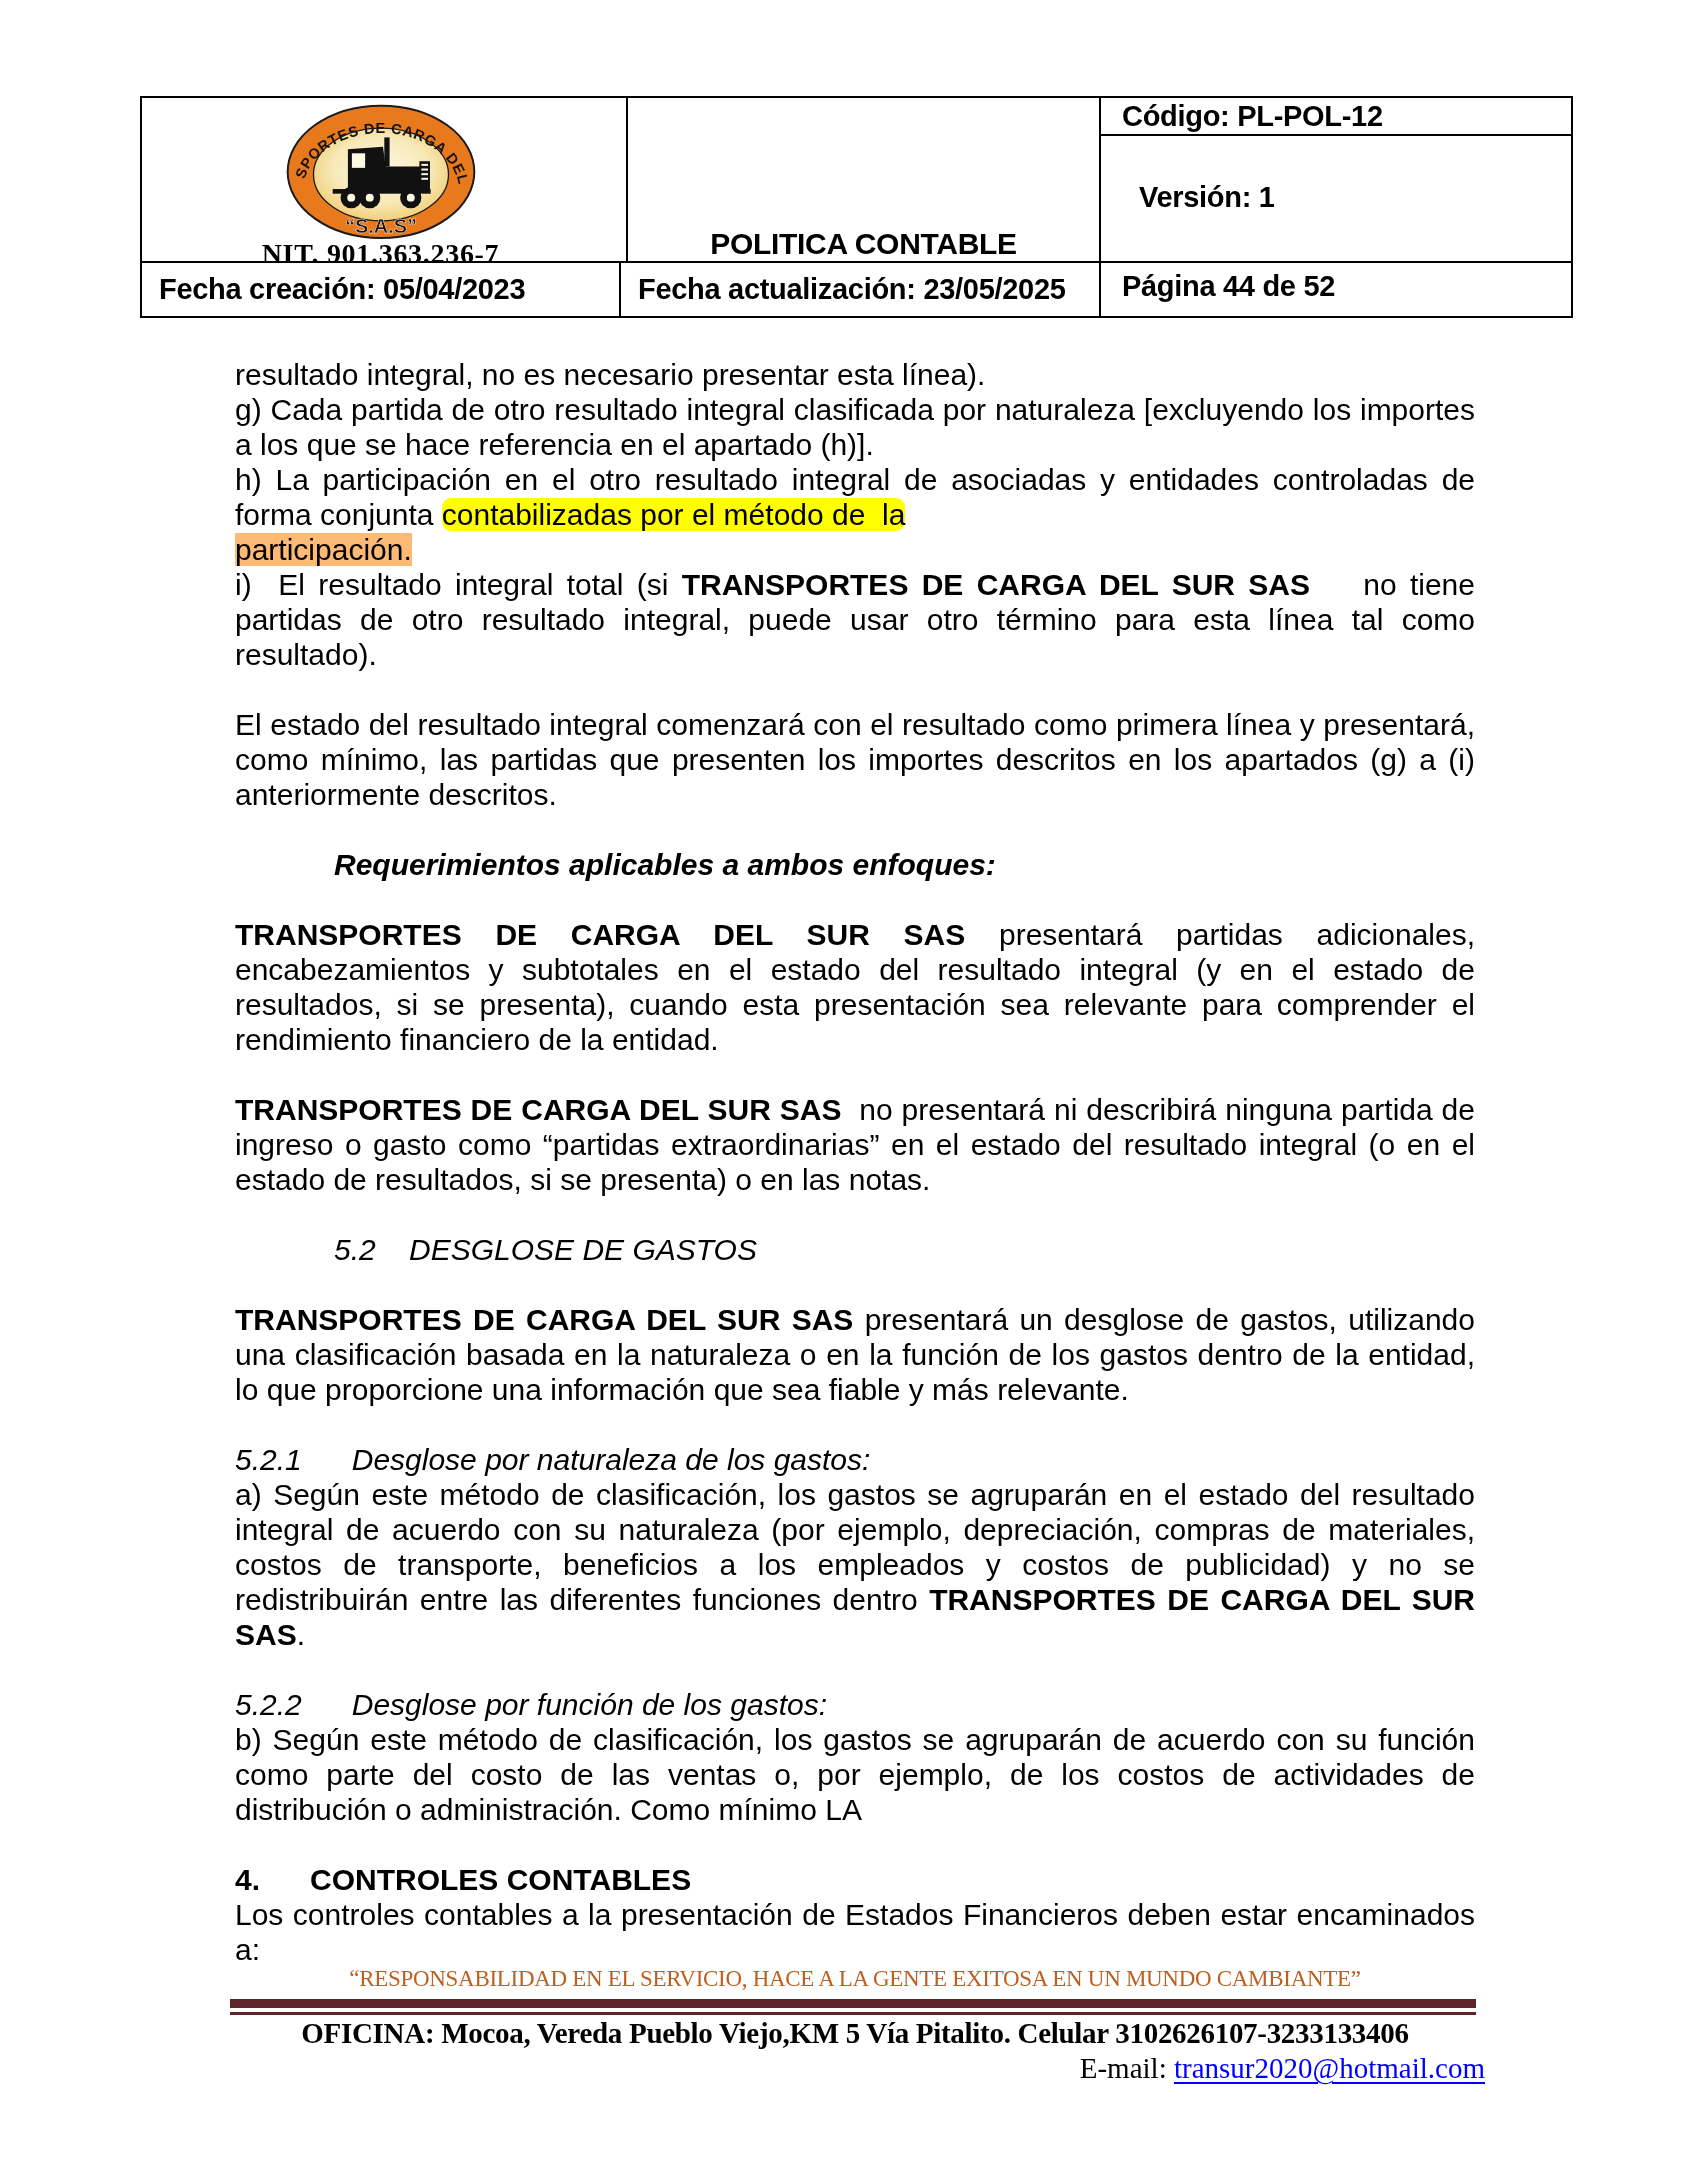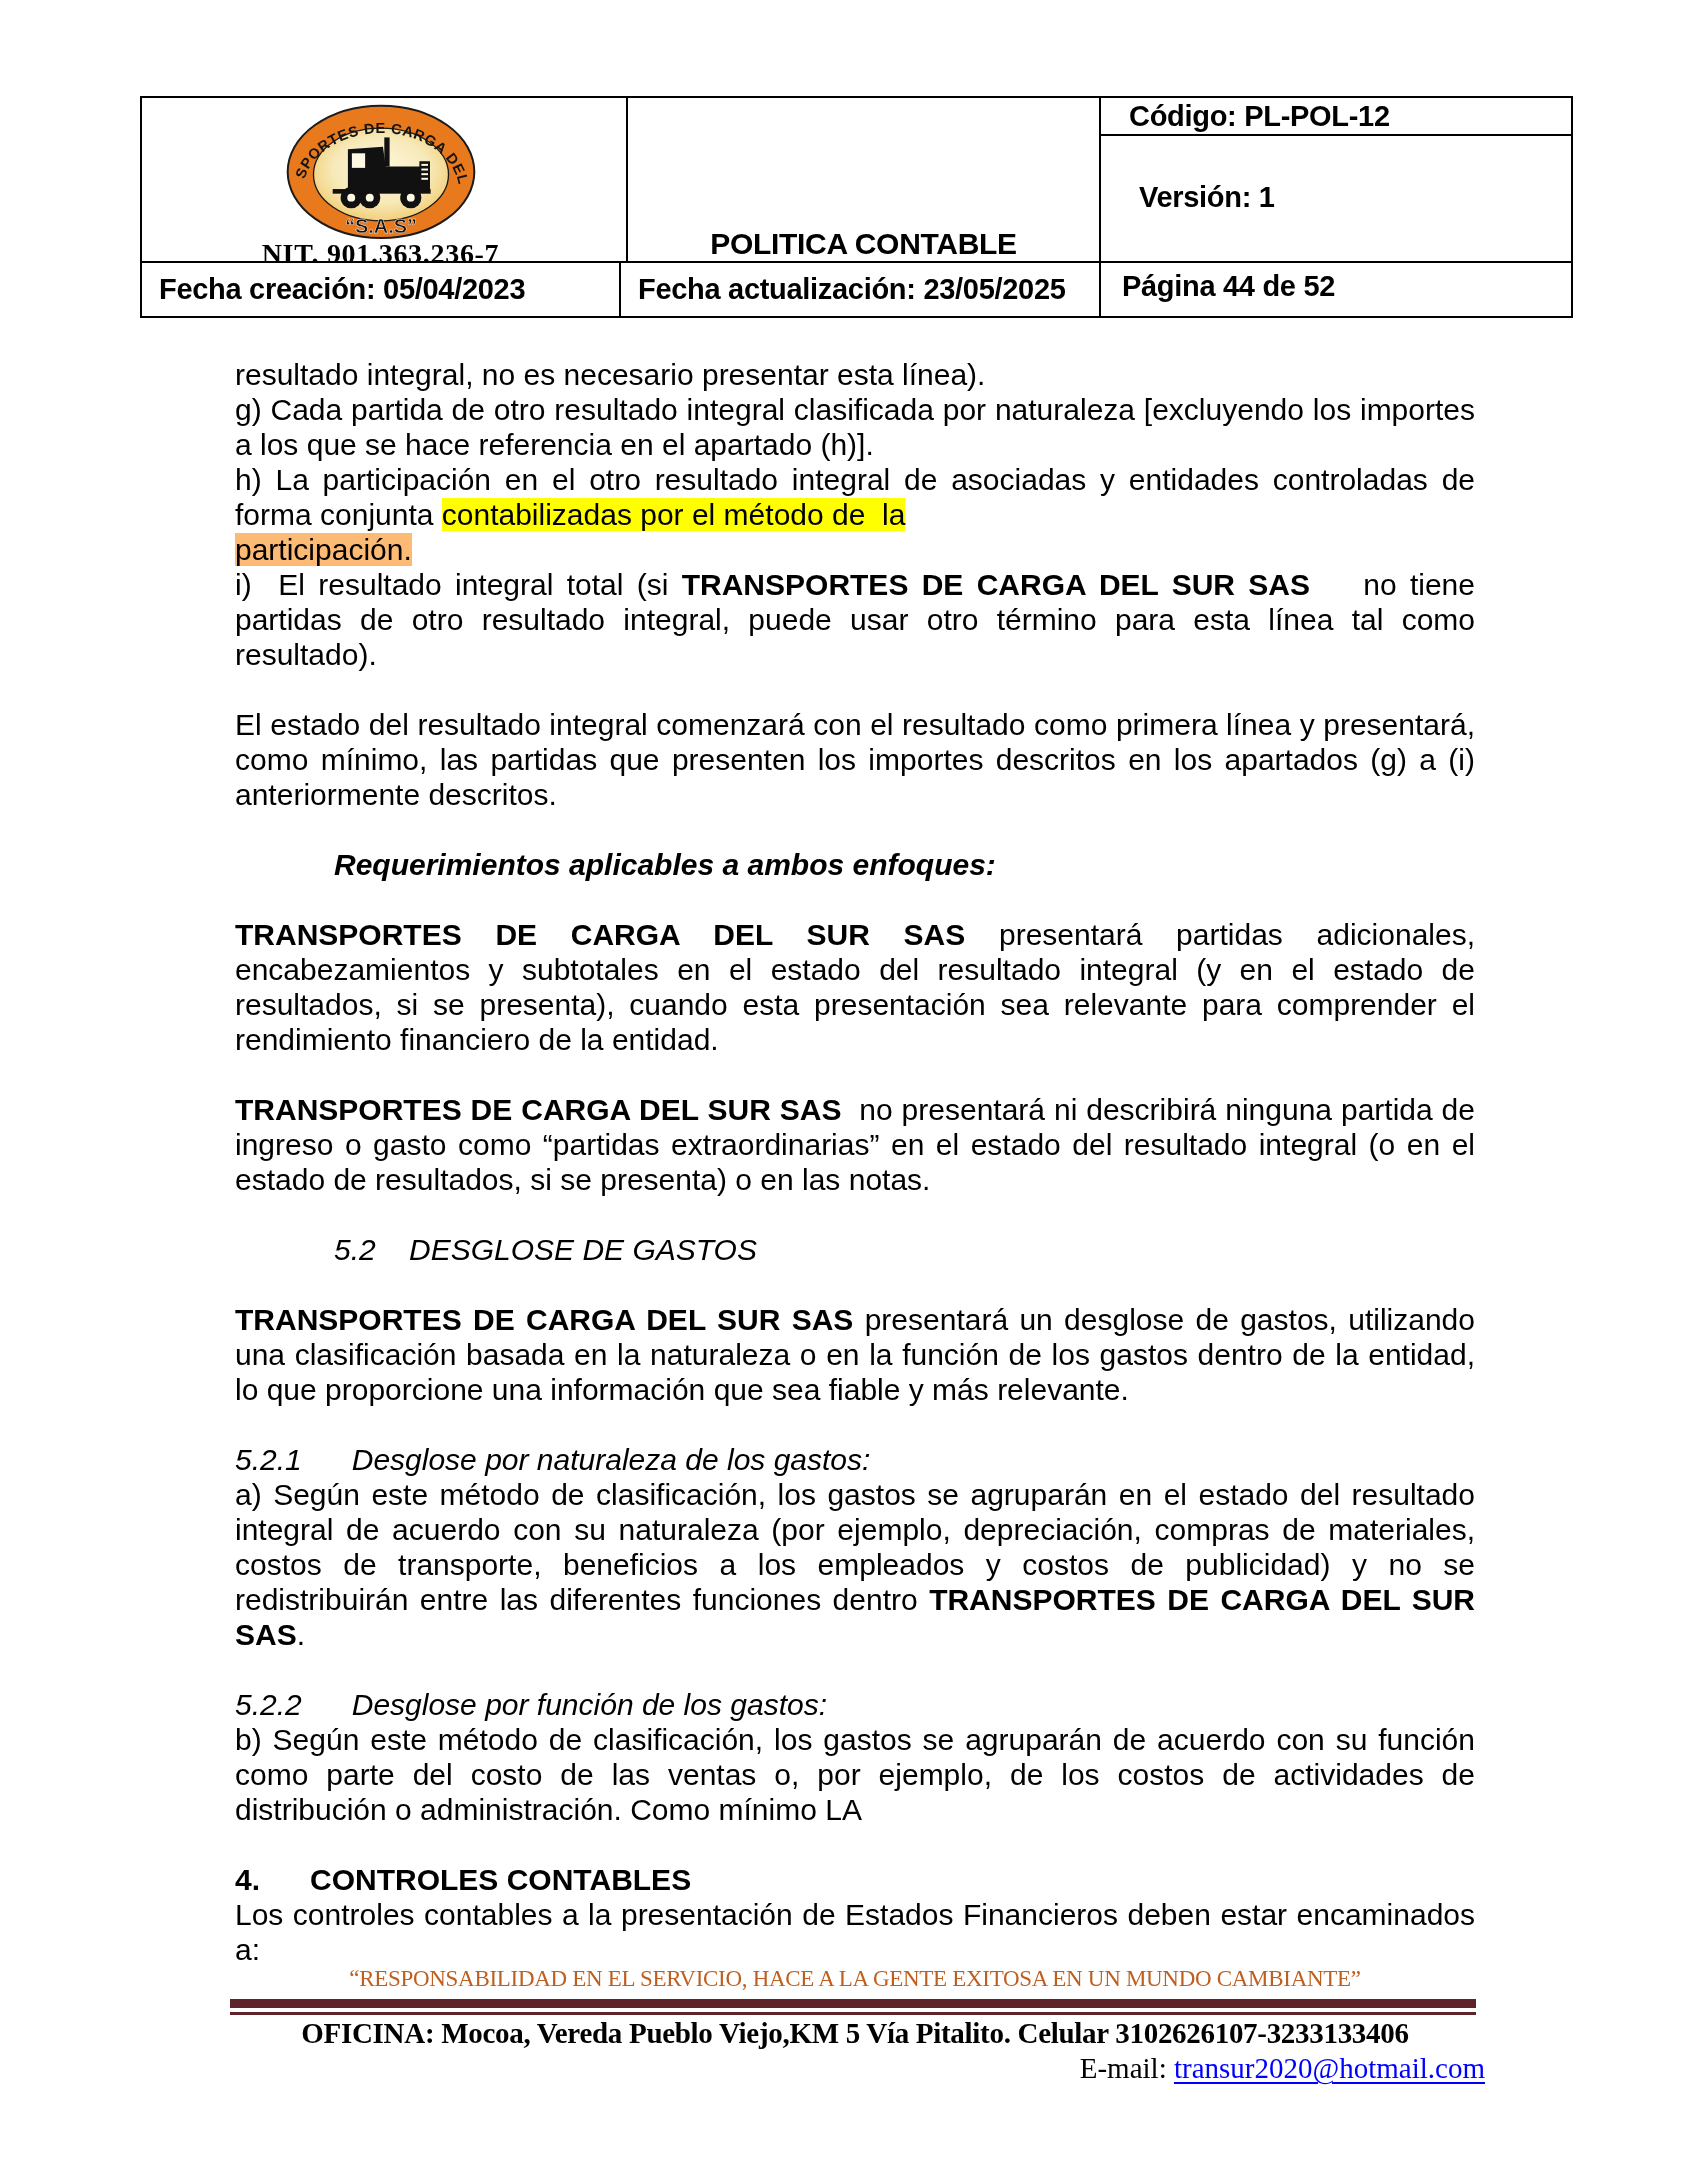--- a/index.html
+++ b/index.html
@@ -11,21 +11,21 @@
   #header-table{
     position:absolute;left:140px;top:96px;width:1433px;height:222px;
     border:2.6px solid #000;box-sizing:border-box;
     display:grid;grid-template-columns:477px 480px 1fr;grid-template-rows:163px 1fr;
   }
   .cell{box-sizing:border-box;position:relative;}
   .bl{border-left:2px solid #000;}
   .bt{border-top:2px solid #000;}
   #title-cell{display:flex;align-items:flex-end;justify-content:center;margin-left:7px;}
   .hdr-bold{font-weight:bold;font-size:29px;letter-spacing:-0.3px;white-space:nowrap;}
-  #codigo-cell{height:38px;border-bottom:2px solid #000;display:flex;align-items:center;padding-left:28px;box-sizing:border-box;}
+  #codigo-cell{height:38px;border-bottom:2px solid #000;display:flex;align-items:center;padding-left:21px;box-sizing:border-box;}
   #version-cell{height:123px;display:flex;align-items:center;padding-left:38px;box-sizing:border-box;}
   .fecha-cell{display:flex;align-items:center;padding-left:17px;}
   #pagina-cell{display:flex;align-items:flex-start;padding-left:21px;padding-top:6.6px;}
   
   #logo-wrap{position:absolute;left:50%;top:5.3px;transform:translateX(-50%);width:192px;}
   #nit-line{
     position:absolute;left:0;right:0;top:140px;text-align:center;
     font-family:"Liberation Serif",serif;font-weight:bold;font-size:28px;letter-spacing:0.7px;white-space:nowrap;
   }
   
@@ -122,21 +122,21 @@
       <span class="hdr-bold">Fecha actualización: 23/05/2025</span>
     </div>
     <div class="cell bt bl" id="pagina-cell">
       <span class="hdr-bold">Página 44 de 52</span>
     </div>
   </div>
 
   <div id="body-paragraphs">
       <div class="para"><span class="">resultado integral, no es necesario presentar esta línea).</span></div>
       <div class="para"><span class="">g) Cada partida de otro resultado integral clasificada por naturaleza [excluyendo los importes a los que se hace referencia en el apartado (h)].</span></div>
-      <div class="para"><span class="">h) La participación en el otro resultado integral de asociadas y entidades controladas de forma conjunta </span><span class="hl" style="background: rgb(255, 255, 0);">contabilizadas por el método de  la</span><br><span class="hl" style="background: #fdba74;">participación.</span></div>
+      <div class="para"><span class="">h) La participación en el otro resultado integral de asociadas y entidades controladas de forma conjunta </span><span class="hl" style="background: rgb(255, 255, 0); border-radius: 9px;">contabilizadas por el método de  la</span><br><span class="hl" style="background: #fdba74;">participación.</span></div>
       <div class="para"><span class="">i)  El resultado integral total (si </span><span class="b">TRANSPORTES DE CARGA DEL SUR SAS</span><span class="">    no tiene partidas de otro resultado integral, puede usar otro término para esta línea tal como resultado).</span></div>
       <div class="blank-line"></div>
       <div class="para"><span class="">El estado del resultado integral comenzará con el resultado como primera línea y presentará, como mínimo, las partidas que presenten los importes descritos en los apartados (g) a (i) anteriormente descritos.</span></div>
       <div class="blank-line"></div>
       <div class="para" style="margin-left: 99px;"><span class="b i">Requerimientos aplicables a ambos enfoques:</span></div>
       <div class="blank-line"></div>
       <div class="para"><span class="b">TRANSPORTES DE CARGA DEL SUR SAS</span><span class=""> presentará partidas adicionales, encabezamientos y subtotales en el estado del resultado integral (y en el estado de resultados, si se presenta), cuando esta presentación sea relevante para comprender el rendimiento financiero de la entidad.</span></div>
       <div class="blank-line"></div>
       <div class="para"><span class="b">TRANSPORTES DE CARGA DEL SUR SAS</span><span class="">  no presentará ni describirá ninguna partida de ingreso o gasto como “partidas extraordinarias” en el estado del resultado integral (o en el estado de resultados, si se presenta) o en las notas.</span></div>
       <div class="blank-line"></div>

